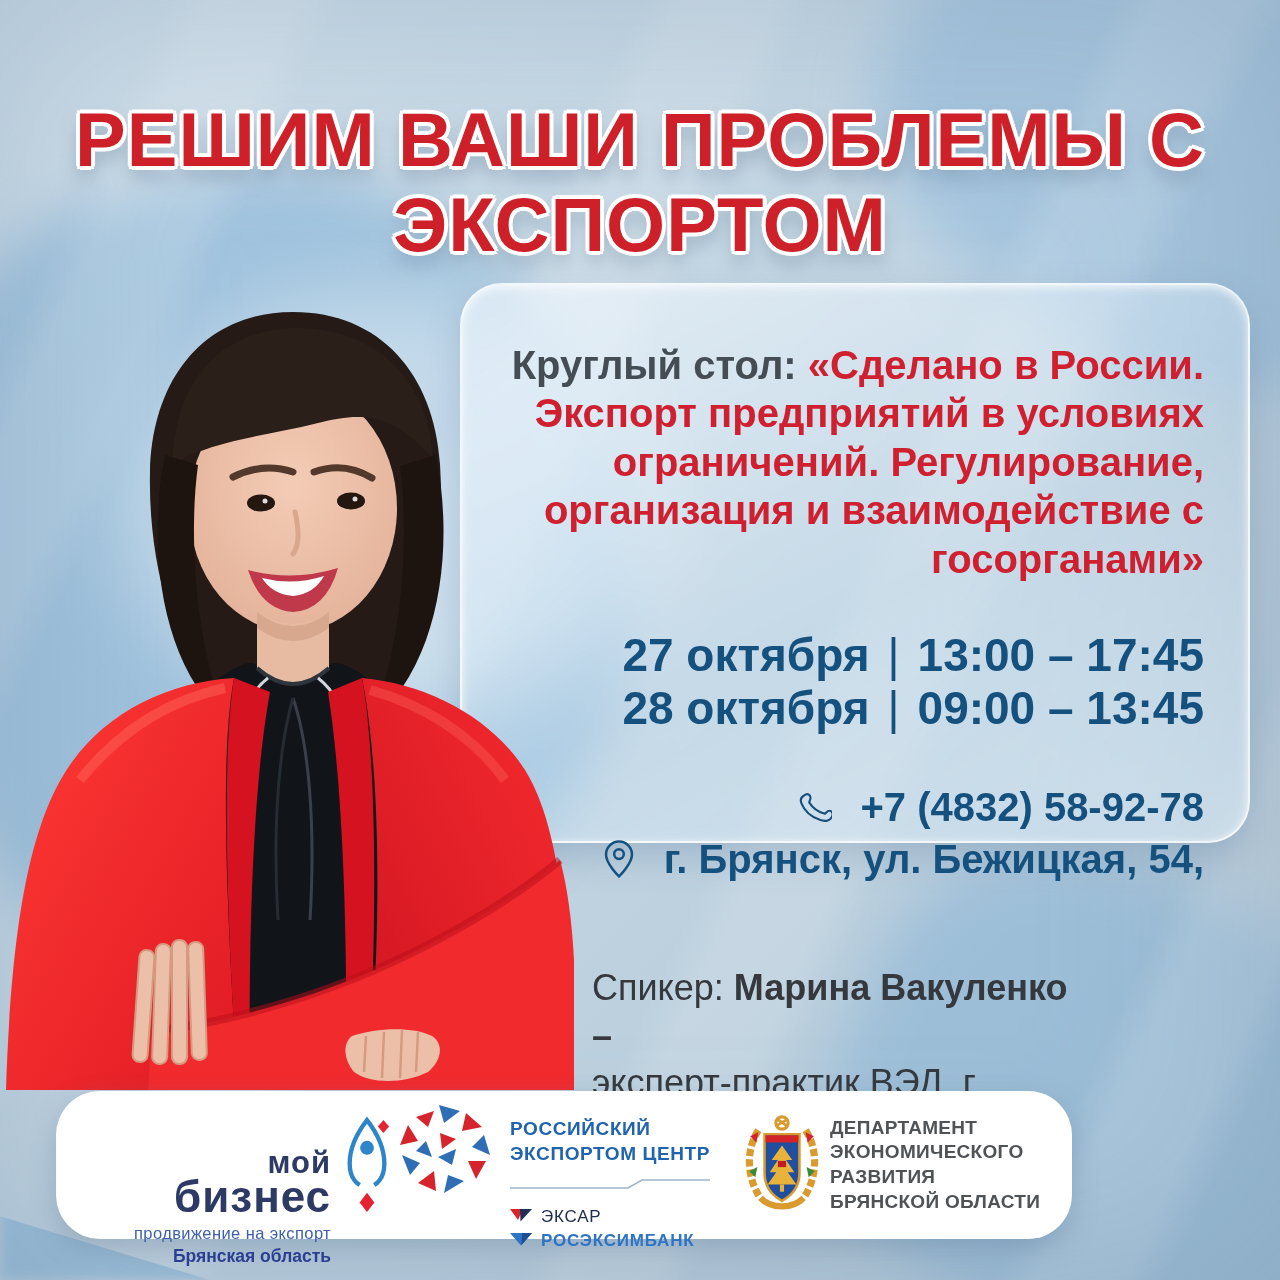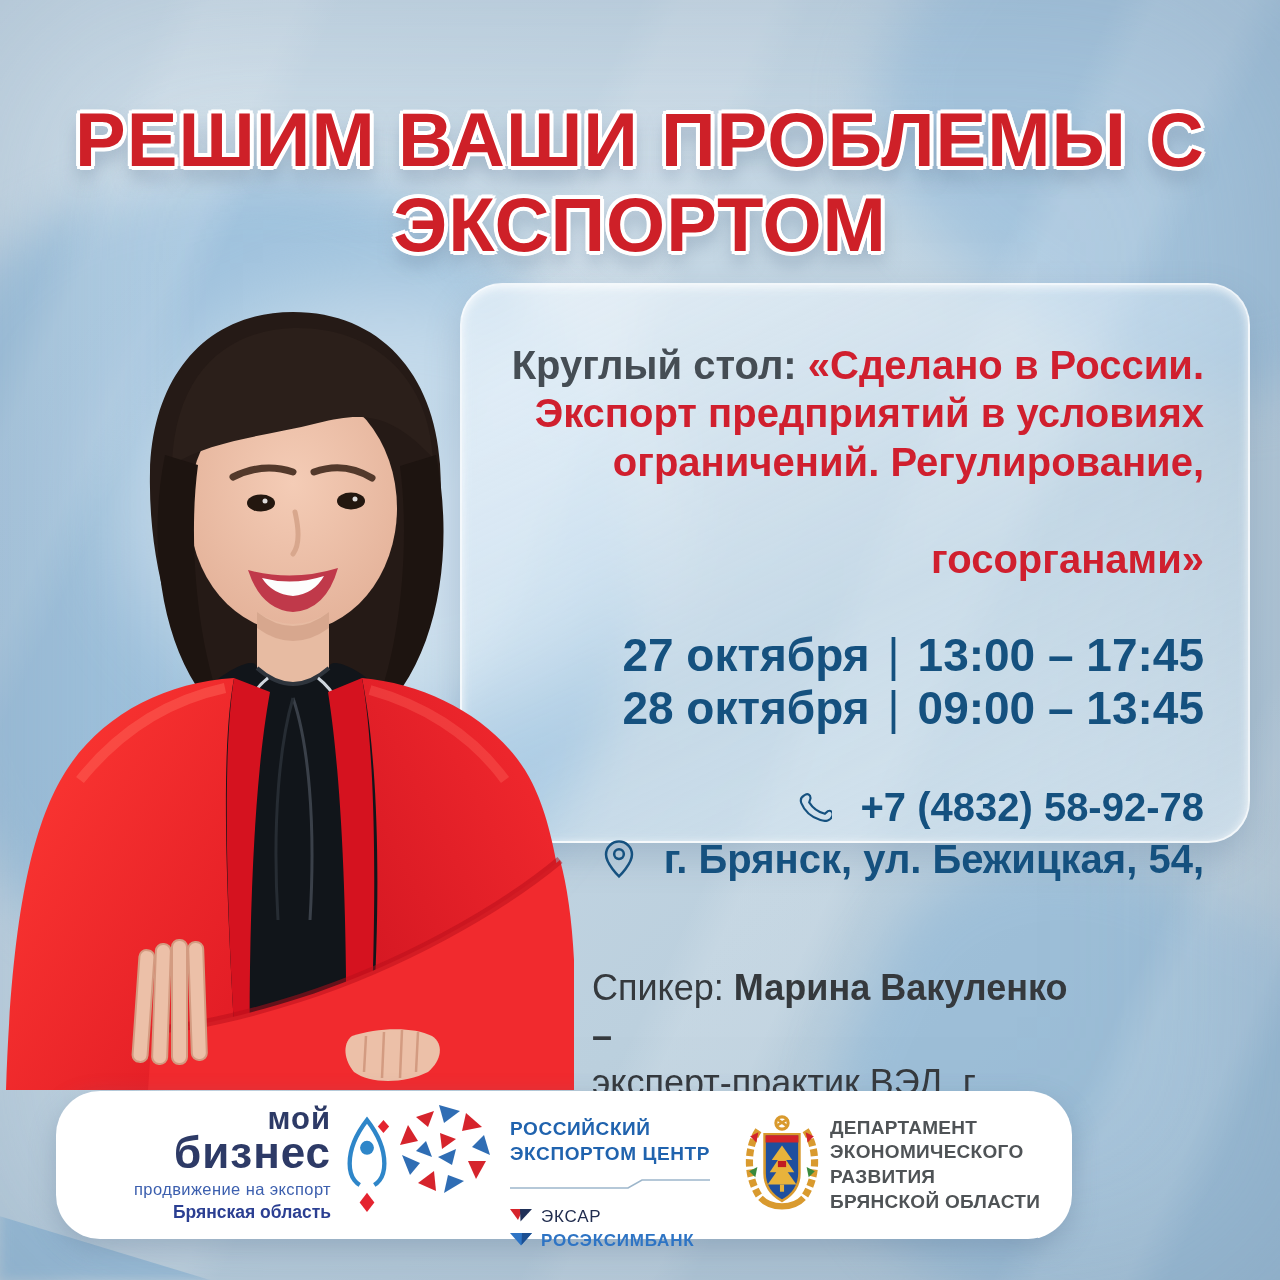--- a/index.html
+++ b/index.html
@@ -55,21 +55,21 @@
   
   #woman{position:absolute;left:0;top:260px;width:600px;height:830px;z-index:4;}
   
   #footer-bar{
     position:absolute;left:56px;top:1091px;width:1016px;height:148px;z-index:6;
     background:#fff;border-radius:44px;box-shadow:0 10px 26px rgba(95,120,148,.35);
   }
   .logo{position:absolute;}
   
   #logo-mb{left:78px;top:14px;display:flex;align-items:flex-start;gap:10px;}
-  #mb-text{display:flex;flex-direction:column;align-items:flex-end;}
+  #mb-text{display:flex;flex-direction:column;align-items:flex-end;margin-top:44px;}
   #mb-word1{font-size:31px;font-weight:bold;color:#2d3a66;line-height:.9;letter-spacing:1px;}
   #mb-word2{font-size:44px;font-weight:bold;color:#2d3a66;line-height:.92;letter-spacing:1px;}
   #mb-tagline{font-size:16.5px;color:#3c5fae;margin-top:7px;letter-spacing:.4px;}
   #mb-region{font-size:17.5px;font-weight:bold;color:#2b3f92;margin-top:3px;}
   #mb-rocket{margin-top:2px;}
   
   #logo-rec{left:338px;top:10px;display:flex;align-items:flex-start;gap:14px;}
   #rec-text{display:flex;flex-direction:column;align-items:flex-start;padding-top:16px;}
   .rec-name{font-size:19px;font-weight:bold;color:#2063ae;letter-spacing:.6px;line-height:1.3;}
   #rec-divider{margin:10px 0 9px 0;}
@@ -97,21 +97,21 @@
   <h1 id="main-title">
     <span>РЕШИМ ВАШИ ПРОБЛЕМЫ С</span>
     <span>ЭКСПОРТОМ</span>
   </h1>
 
   <div id="event-card">
     <p id="event-title">
       <span class="prefix">Круглый стол: </span><span class="red">«Сделано в России.</span><br>
       <span class="red">Экспорт предприятий в условиях</span><br>
       <span class="red">ограничений. Регулирование,</span><br>
-      <br>
+      <span class="red">организация и взаимодействие с</span><br>
       <span class="red">госорганами»</span>
     </p>
 
     <div id="schedule">
       <div class="sched-row">
         <span>27 октября</span><span class="sep">|</span><span>13:00 – 17:45</span>
       </div>
       <div class="sched-row">
         <span>28 октября</span><span class="sep">|</span><span>09:00 – 13:45</span>
       </div>

